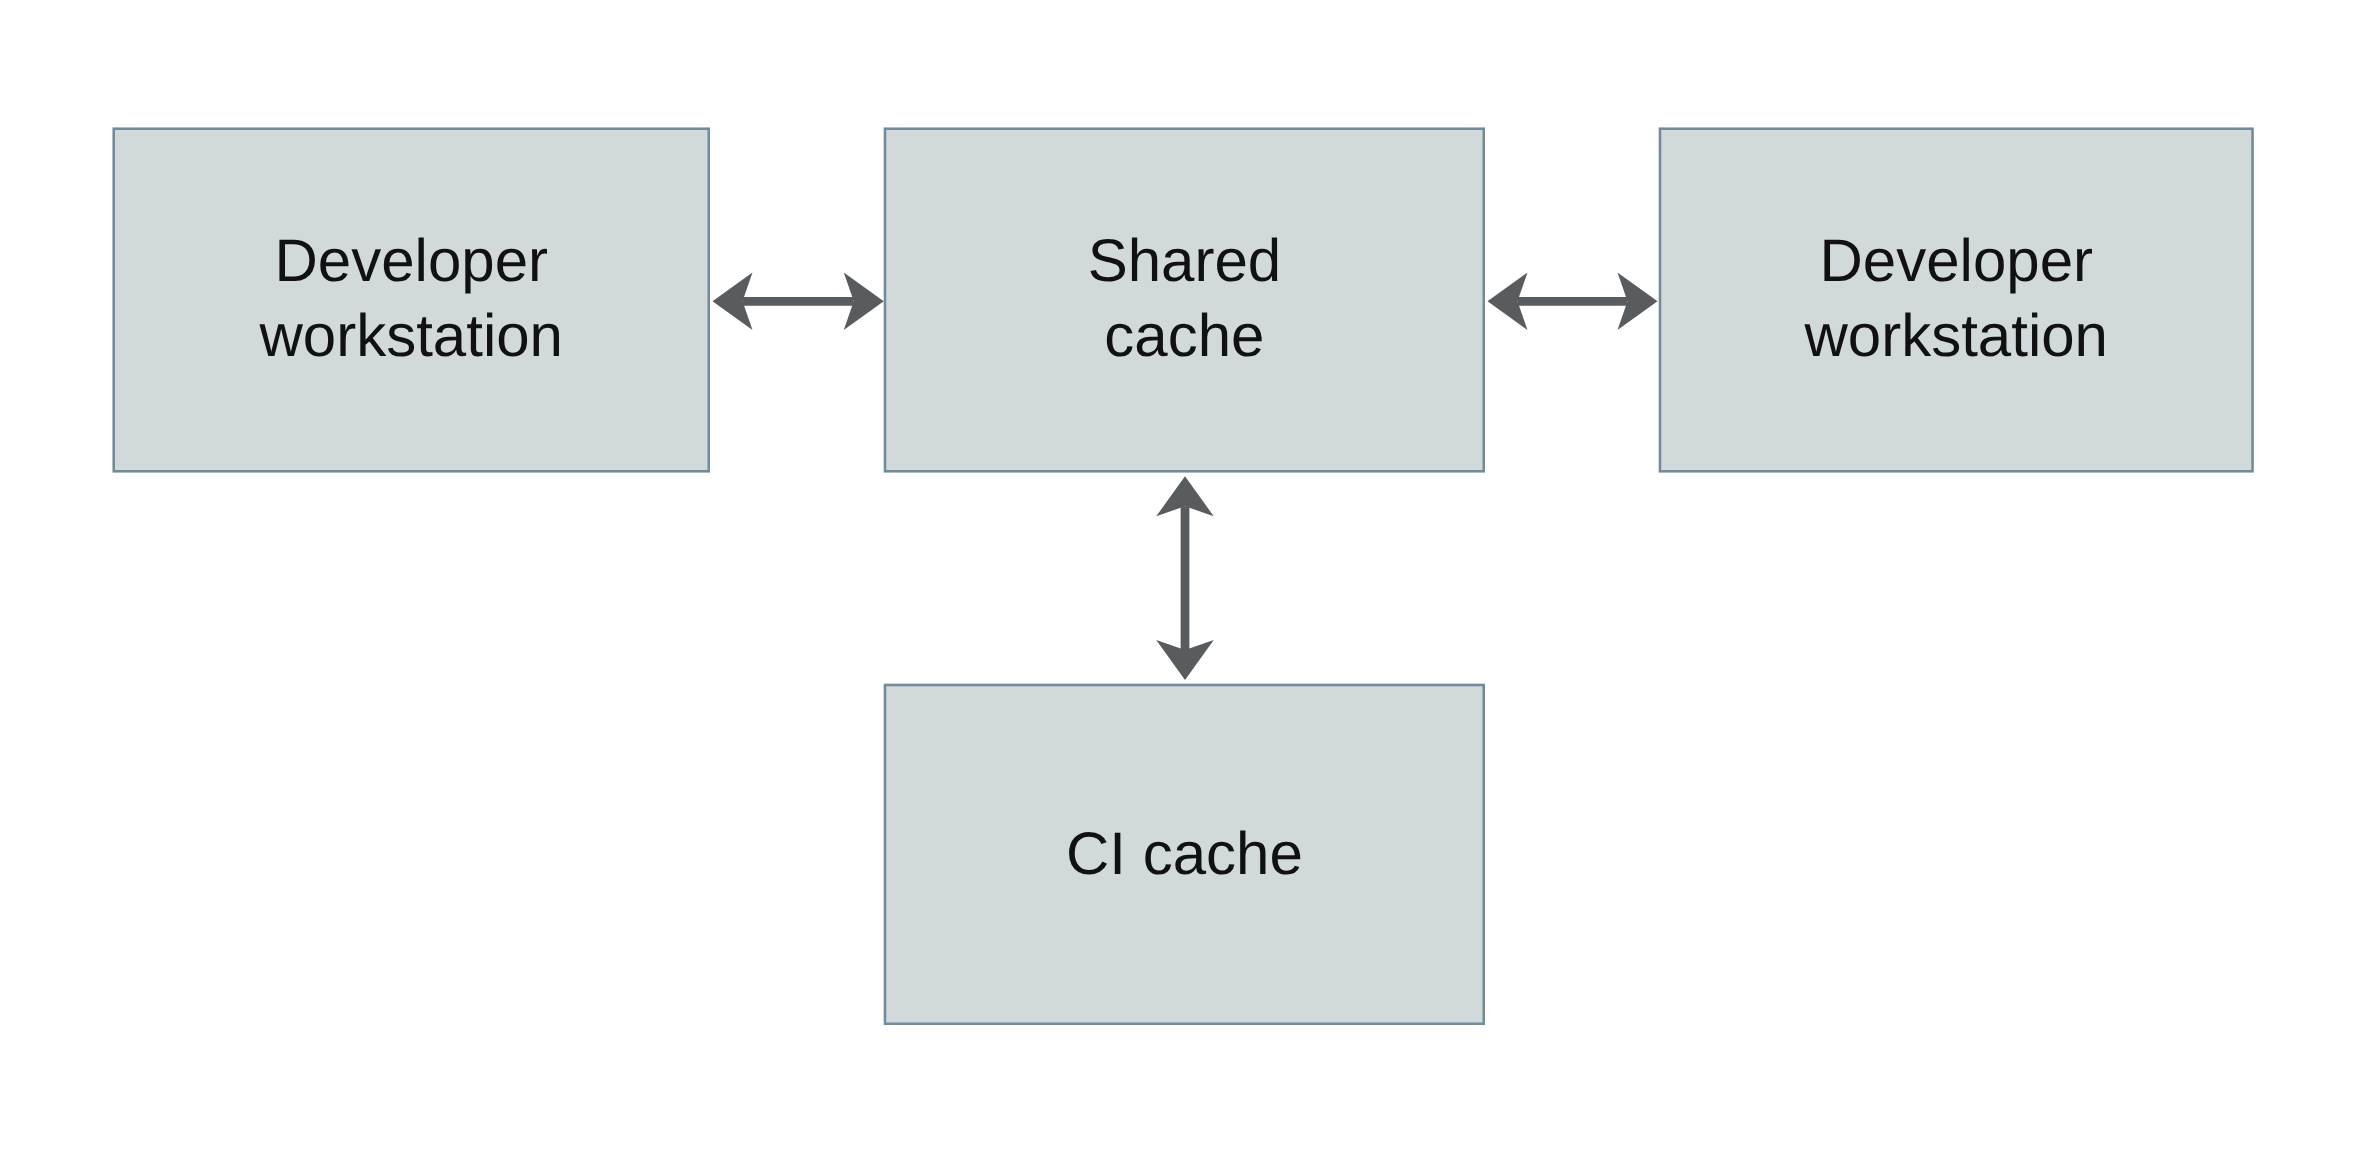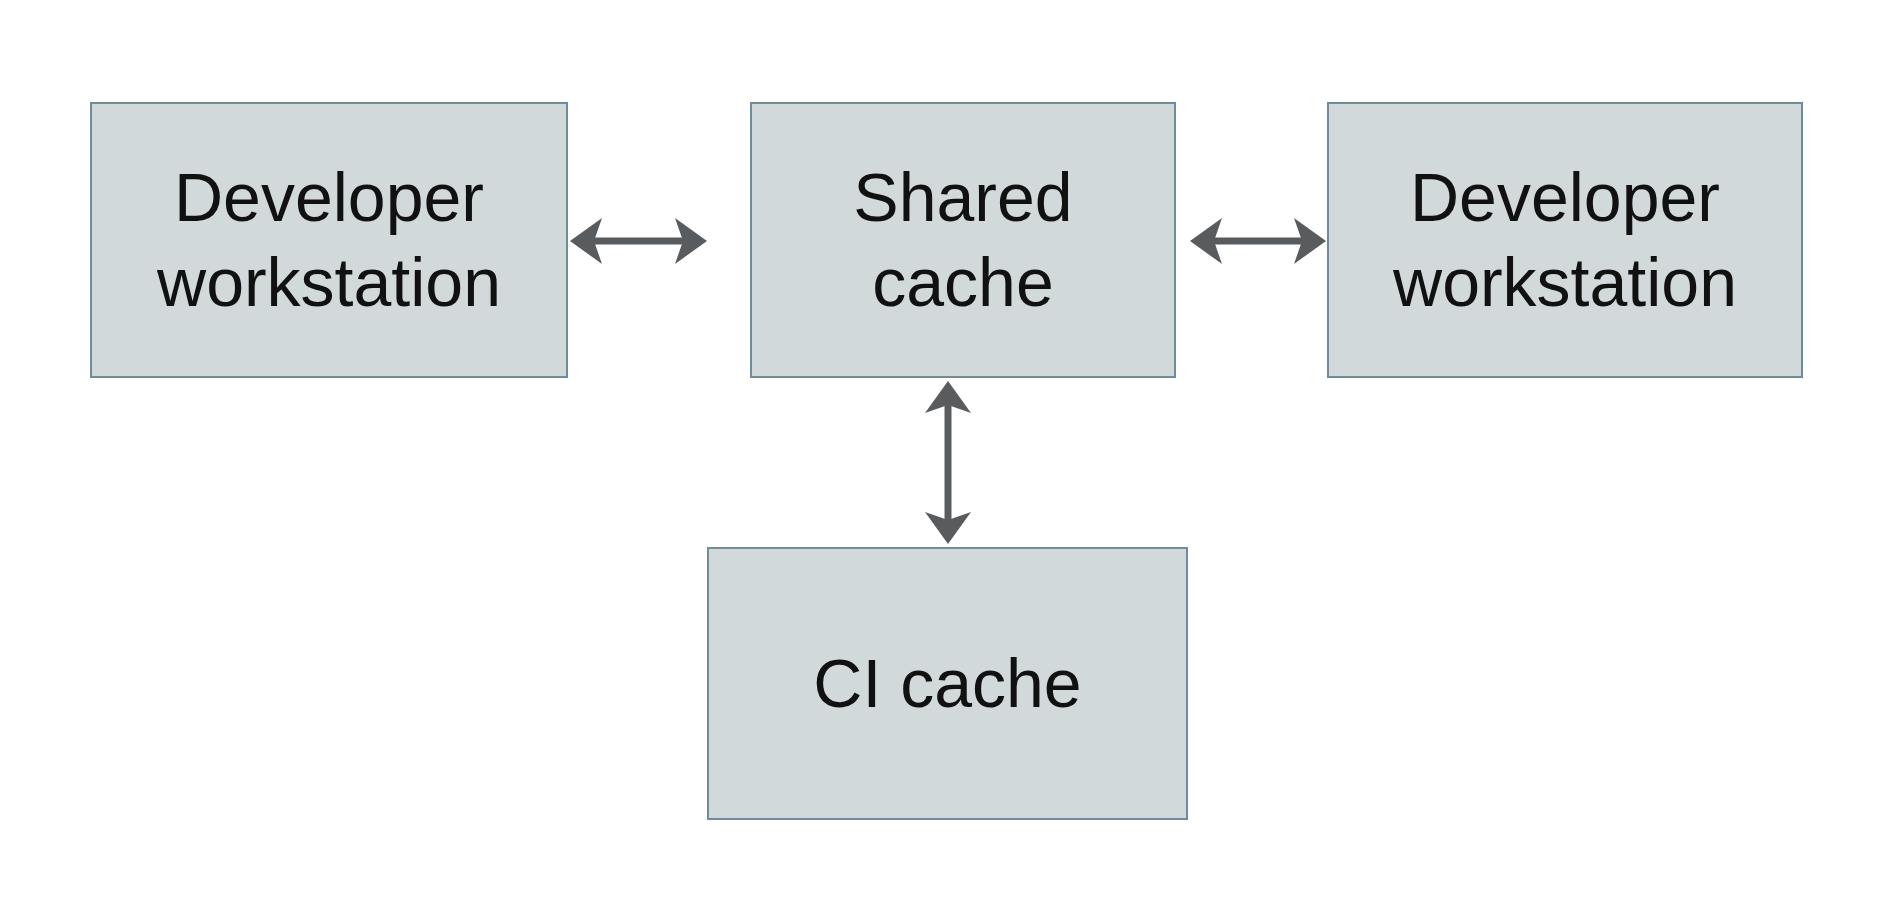--- a/index.html
+++ b/index.html
@@ -23,29 +23,29 @@
   .node {
     position: absolute;
     background: #d2d9db;
     border: 2px solid #708b99;
     box-sizing: border-box;
     display: flex;
     align-items: center;
     justify-content: center;
   }
   .node .label {
-    font-size: 68px;
+    font-size: 48px;
     line-height: 1.25;
     color: #111111;
     text-align: center;
     white-space: pre-line;
     letter-spacing: 0px;
   }
   #node-dev-left   { left: 90px;   top: 102px; width: 478px; height: 276px; }
-  #node-cache      { left: 707px;  top: 102px; width: 426px; height: 276px; margin-left: 43px; }
+  #node-cache      { left: 707px;  top: 102px; width: 481px; height: 276px; }
   #node-dev-right  { left: 1327px; top: 102px; width: 476px; height: 276px; }
   #node-ci         { left: 707px;  top: 547px; width: 481px; height: 273px; }
   svg.edges {
     position: absolute;
     left: 0; top: 0;
     pointer-events: none;
   }
   .edge-shape { fill: #595c5e; stroke: none; }
   .edge-shaft { stroke: #595c5e; stroke-width: 7px; }
 </style>

